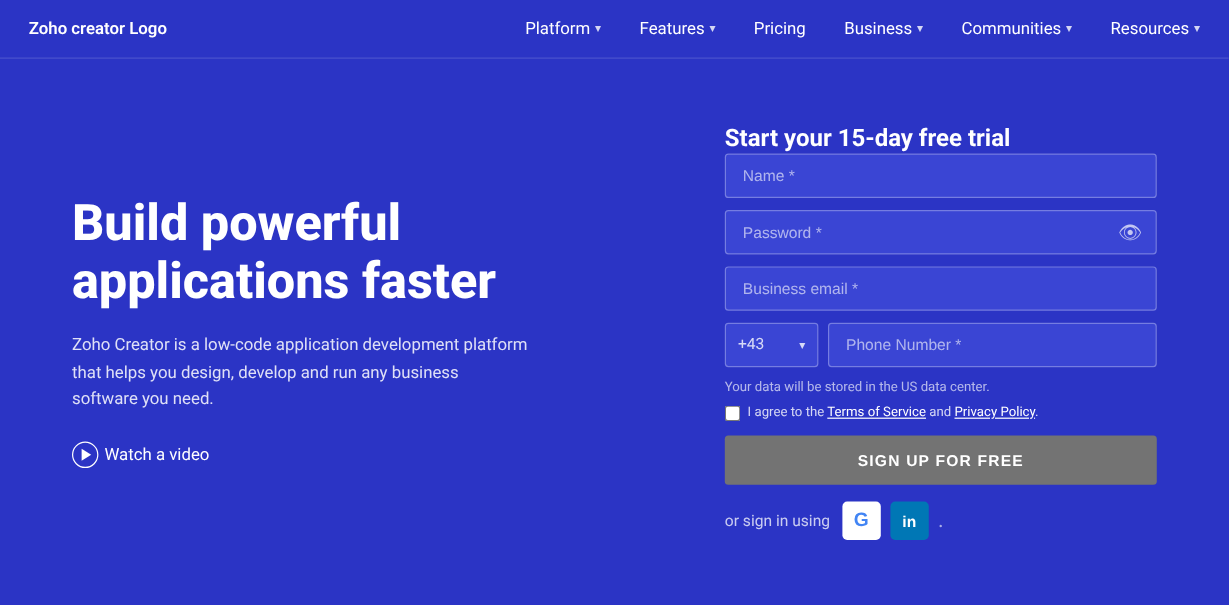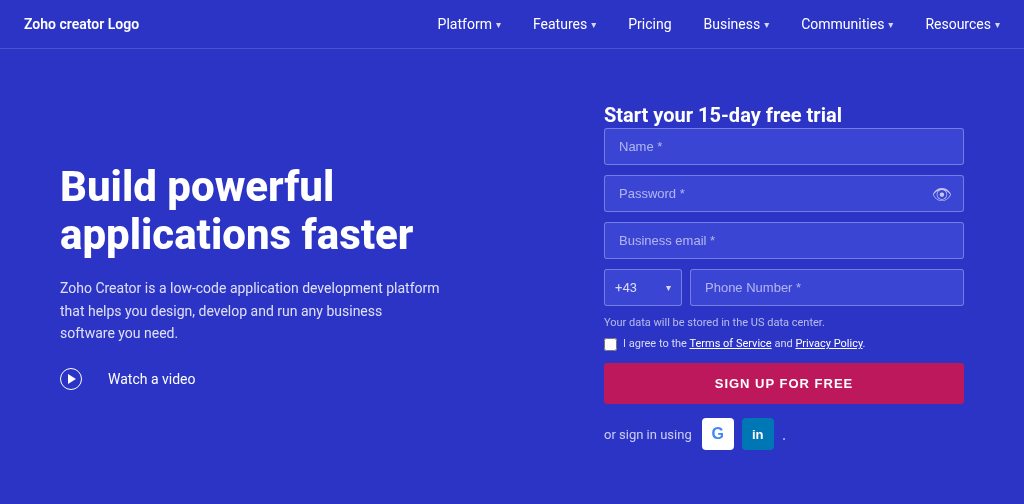--- a/index.html
+++ b/index.html
@@ -69,21 +69,21 @@
     .left p {
       font-size: 14px;
       color: rgba(255,255,255,0.85);
       line-height: 1.6;
       max-width: 380px;
       margin-bottom: 24px;
     }
     .watch-video {
       display: flex;
       align-items: center;
-      gap: 26px;
+      gap: 5px;
       color: #fff;
       font-size: 14px;
       cursor: pointer;
       text-decoration: none;
     }
     .play-icon {
       width: 22px;
       height: 22px;
       border: 1.5px solid #fff;
       border-radius: 50%;
@@ -183,21 +183,21 @@
       flex-shrink: 0;
       accent-color: #fff;
     }
     .terms-row a {
       color: #fff;
       text-decoration: underline;
     }
     .signup-btn {
       width: 100%;
       padding: 13px;
-      background-color: #be185d;
+      background-color: #737373;
       color: #fff;
       font-size: 13px;
       font-weight: 700;
       letter-spacing: 1px;
       border: none;
       border-radius: 3px;
       cursor: pointer;
       text-transform: uppercase;
     }
     .or-signin {

